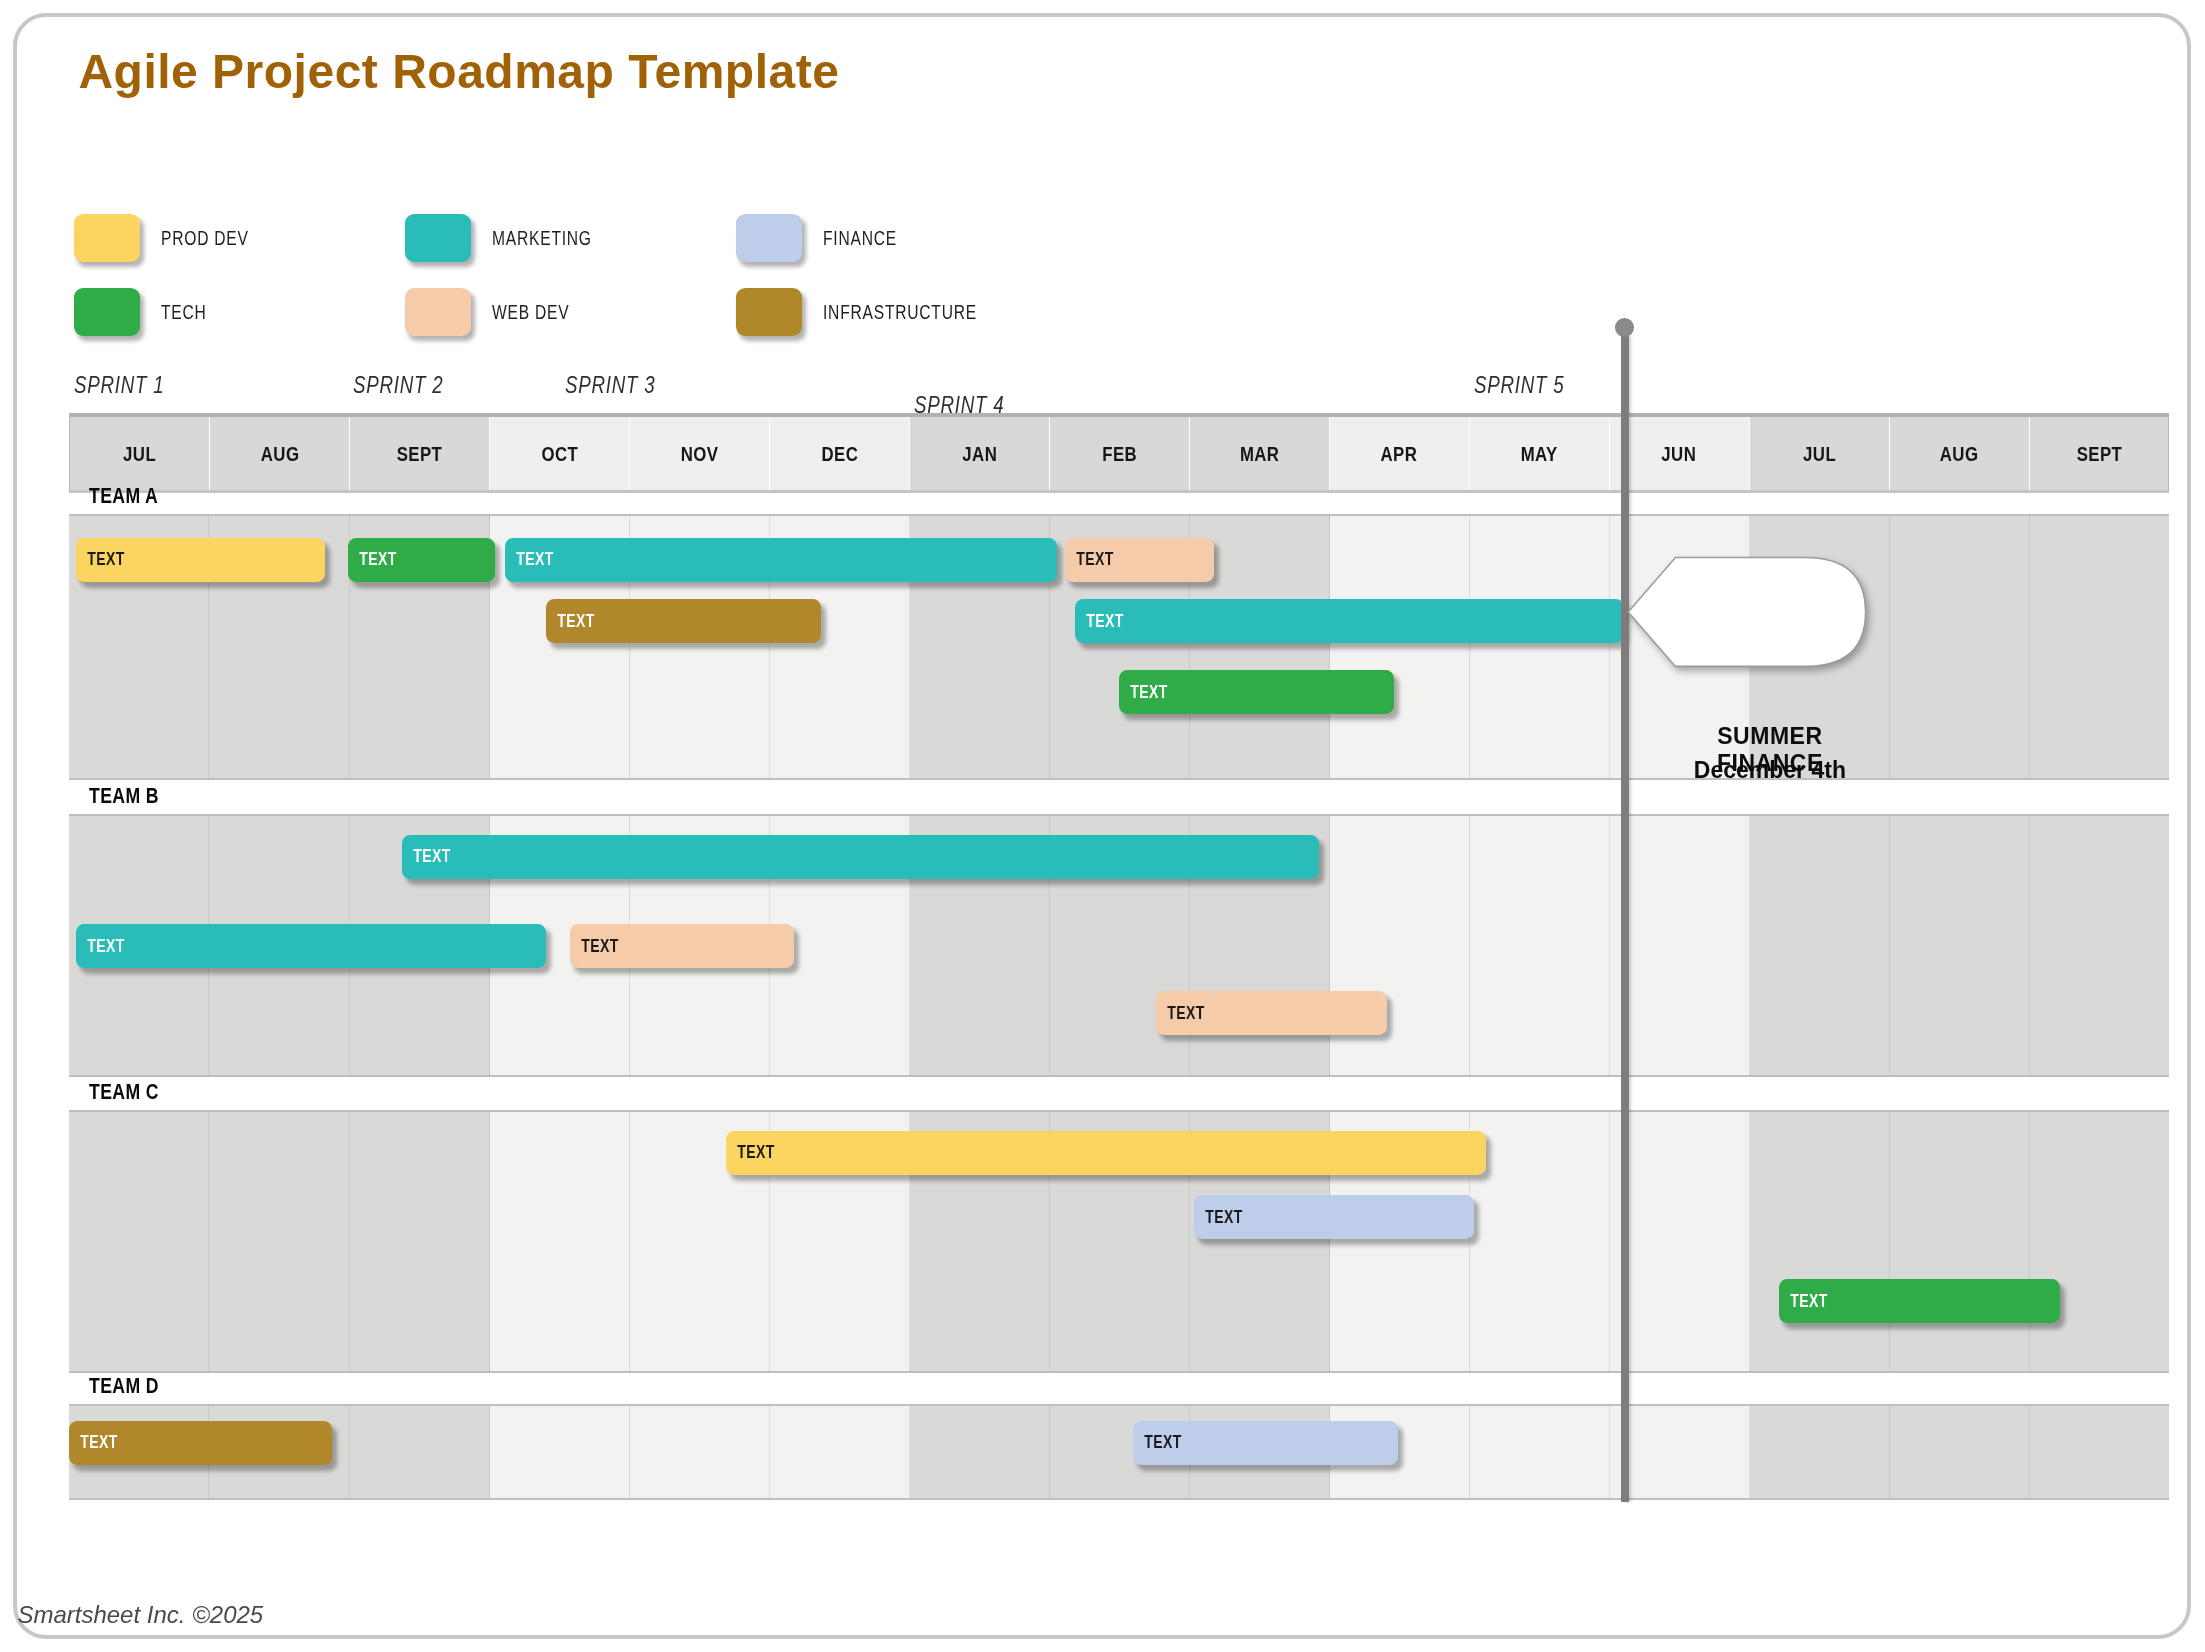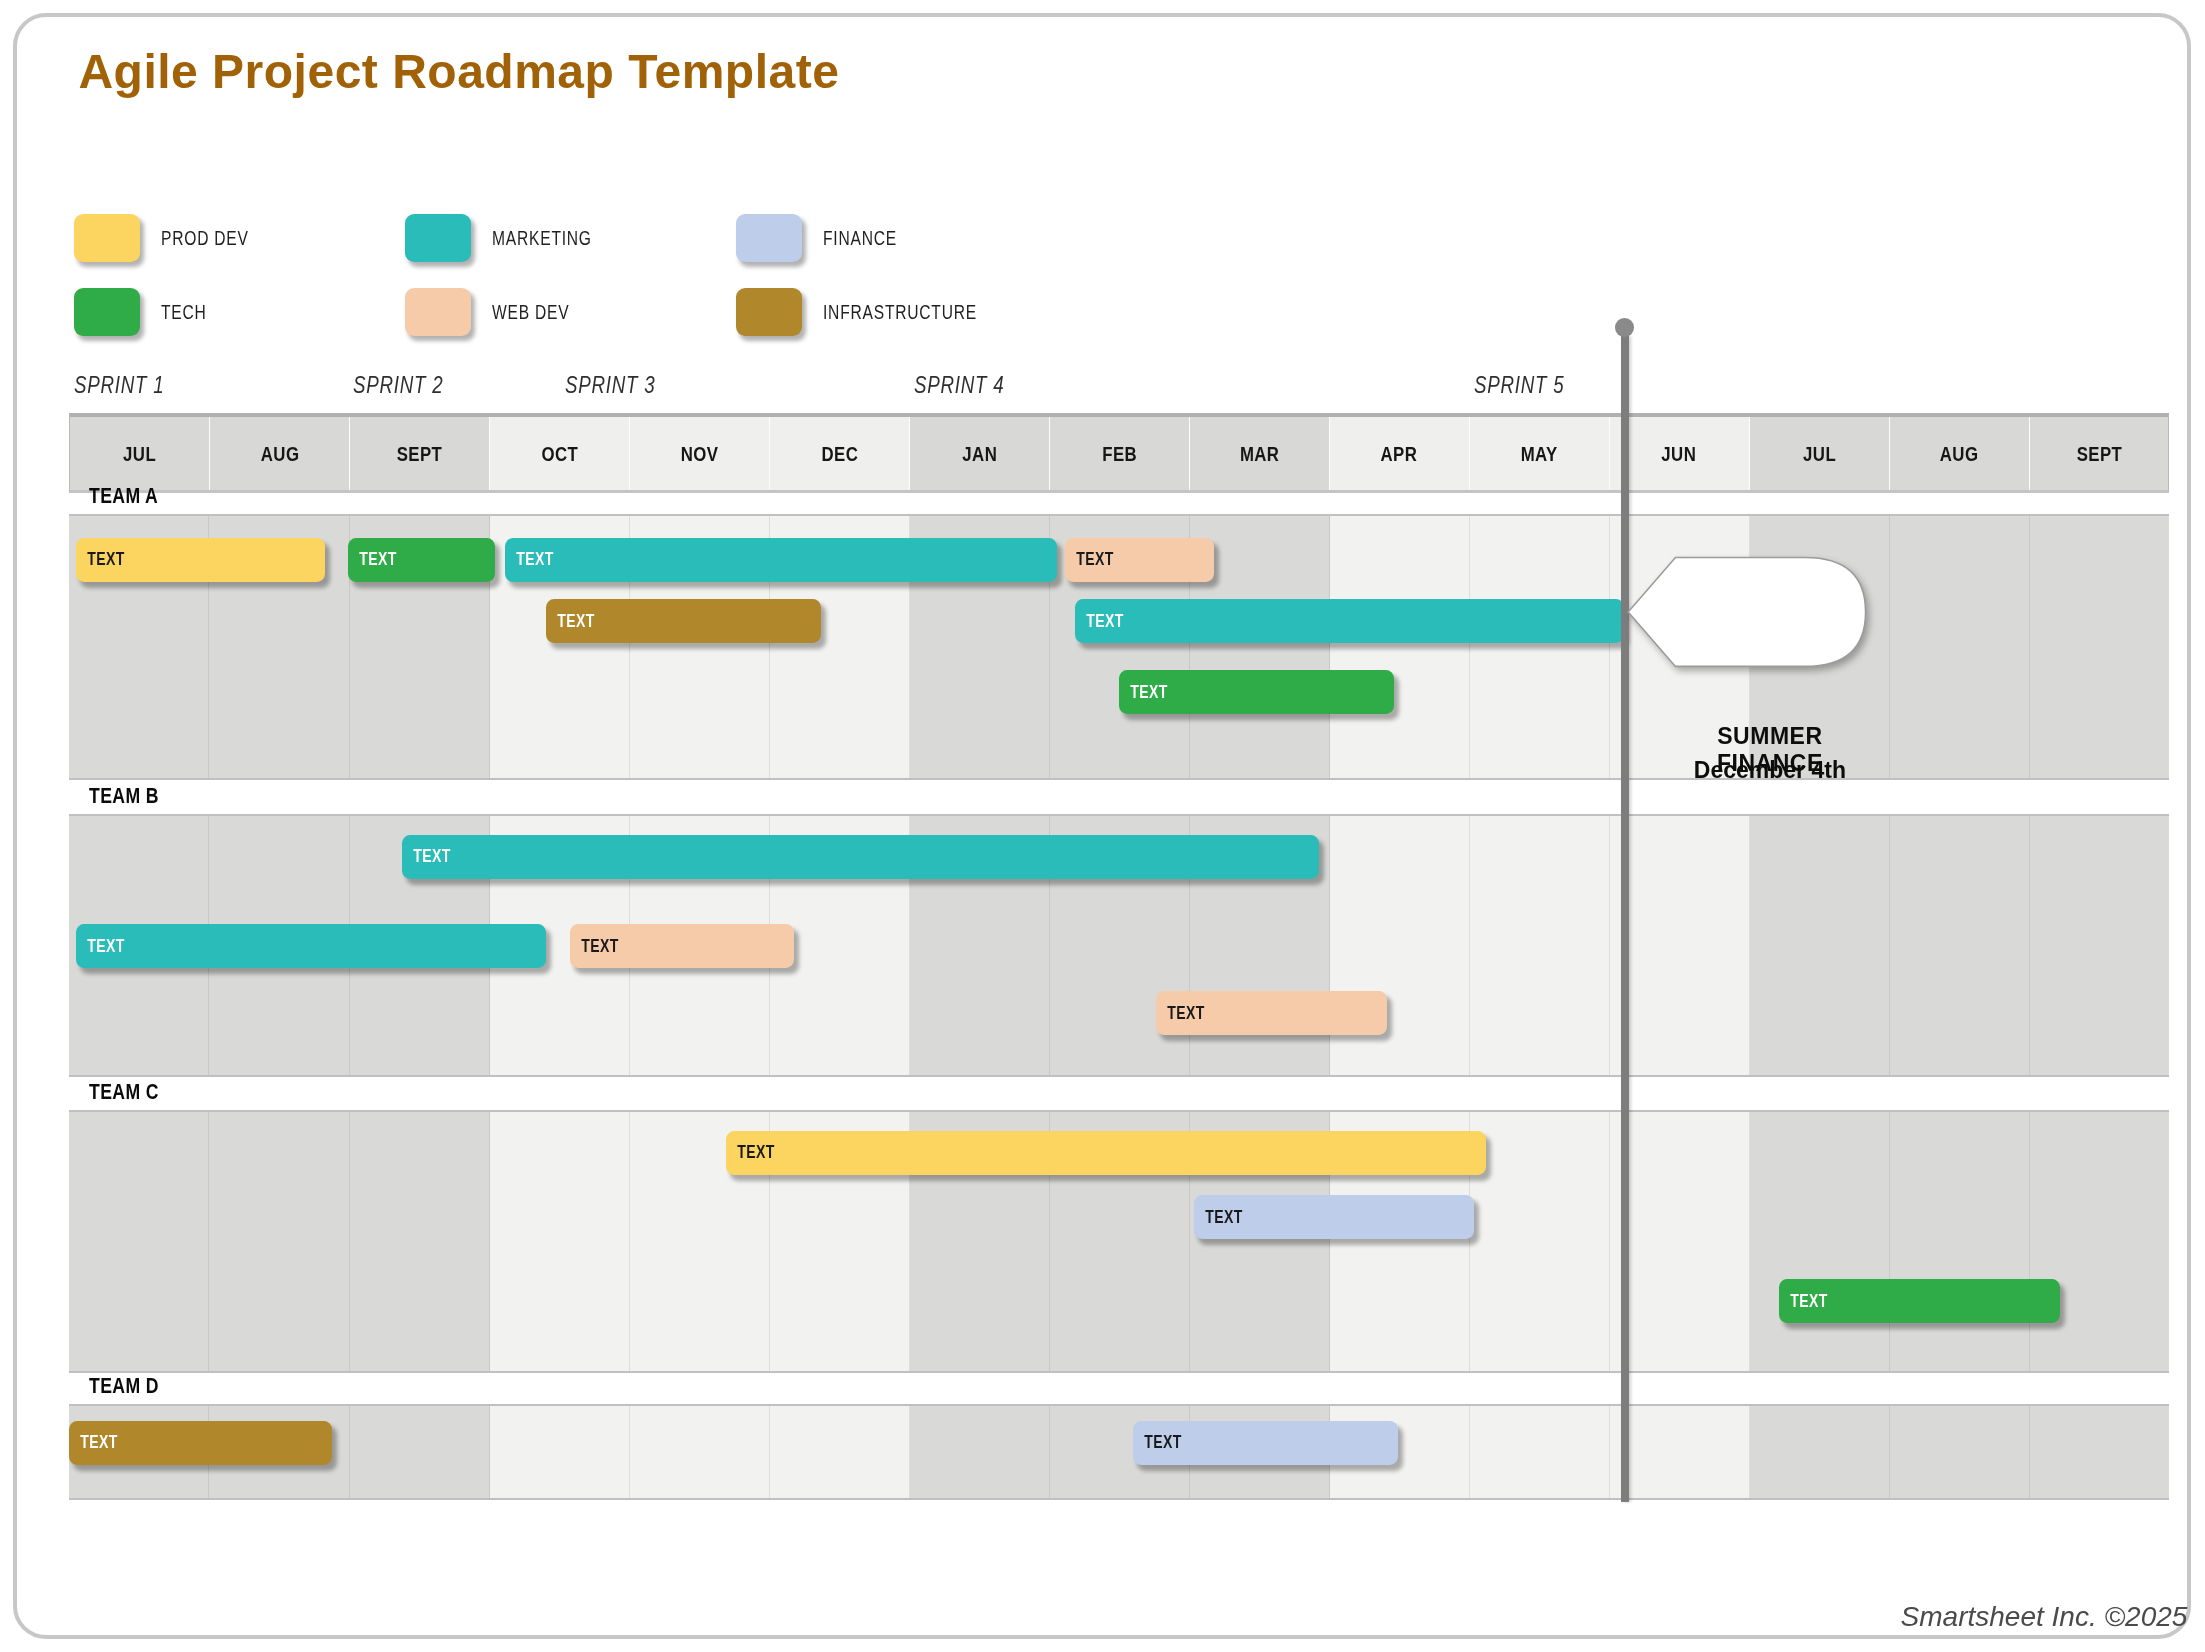--- a/index.html
+++ b/index.html
@@ -46,22 +46,22 @@
                  box-shadow:2.1px 0 3.1px rgba(0,0,0,0.18);}
   .timeline-circle{position:absolute;width:18.5px;height:18.5px;border-radius:50%;
                    background:#8a8a8a;z-index:5;}
   
   .callout{position:absolute;z-index:6;}
   .callout-text{position:absolute;left:57px;width:177px;text-align:center;
                 font-weight:bold;color:#0d0d0d;}
   .callout-line1{top:32px;font-size:23px;position:absolute;width:100%;letter-spacing:0.5px;}
   .callout-line2{top:66px;font-size:23px;position:absolute;width:100%;}
   
-  .footer{position:absolute;left:0;top:1584px;width:100%;text-align:right;
-          font-size:28px;font-style:italic;color:#4a4a4a;}
+  .footer{position:absolute;left:0;top:1584px;width:100%;text-align:left;
+          font-size:24px;font-style:italic;color:#4a4a4a;}
 </style>
 </head>
 <body>
 
 <div class="card">
   <div class="title">Agile Project Roadmap Template</div>
 
   <div id="legend">
       <div class="legend-item" style="left: 57px; top: 197px;">
         <div class="legend-swatch" style="background: rgb(251, 213, 95);"></div>
@@ -87,21 +87,21 @@
         <div class="legend-swatch" style="background: rgb(177, 135, 43);"></div>
         <span class="legend-label"><span class="cond">INFRASTRUCTURE</span></span>
       </div>
     </div>
 
   <div class="grid">
     <div id="sprints">
         <div class="sprint-label" style="left: 0.2%;"><span class="cond">SPRINT 1</span></div>
         <div class="sprint-label" style="left: 13.5%;"><span class="cond">SPRINT 2</span></div>
         <div class="sprint-label" style="left: 23.6%;"><span class="cond">SPRINT 3</span></div>
-        <div class="sprint-label" style="left: 40.2%;"><span class="cond">SPRINT 4</span></div>
+        <div class="sprint-label" style="left: 40.2%; margin-top: 20px;"><span class="cond">SPRINT 4</span></div>
         <div class="sprint-label" style="left: 66.9%;"><span class="cond">SPRINT 5</span></div>
       </div>
     <div class="month-header" id="month-header">
         <div class="month-cell dark">
           <span class="cond-c">JUL</span>
         </div>
         <div class="month-cell dark">
           <span class="cond-c">AUG</span>
         </div>
         <div class="month-cell dark">

